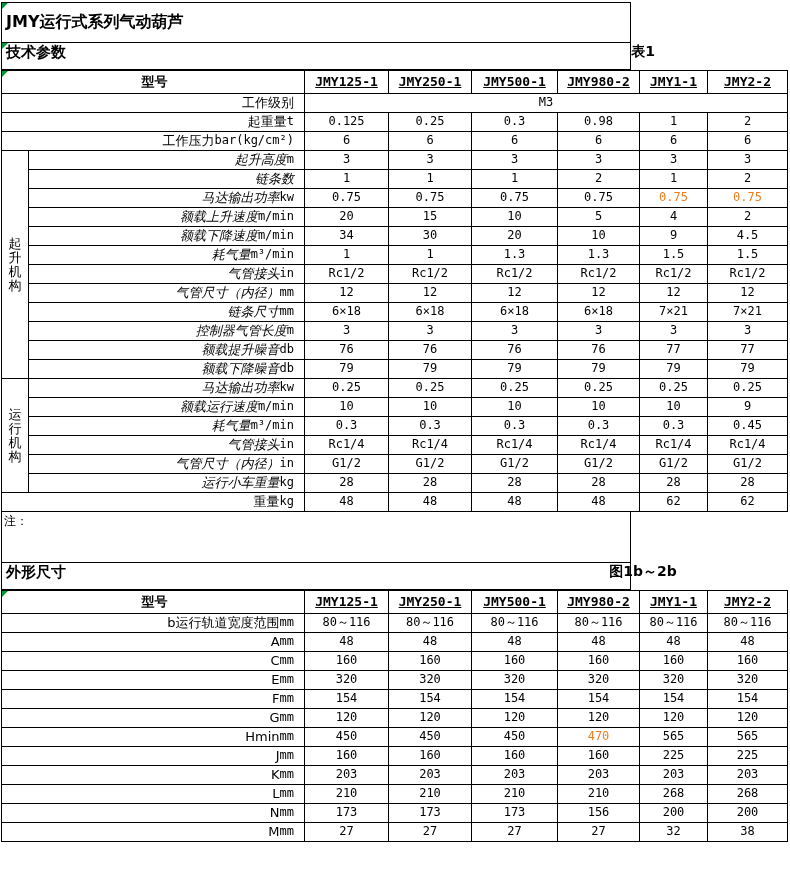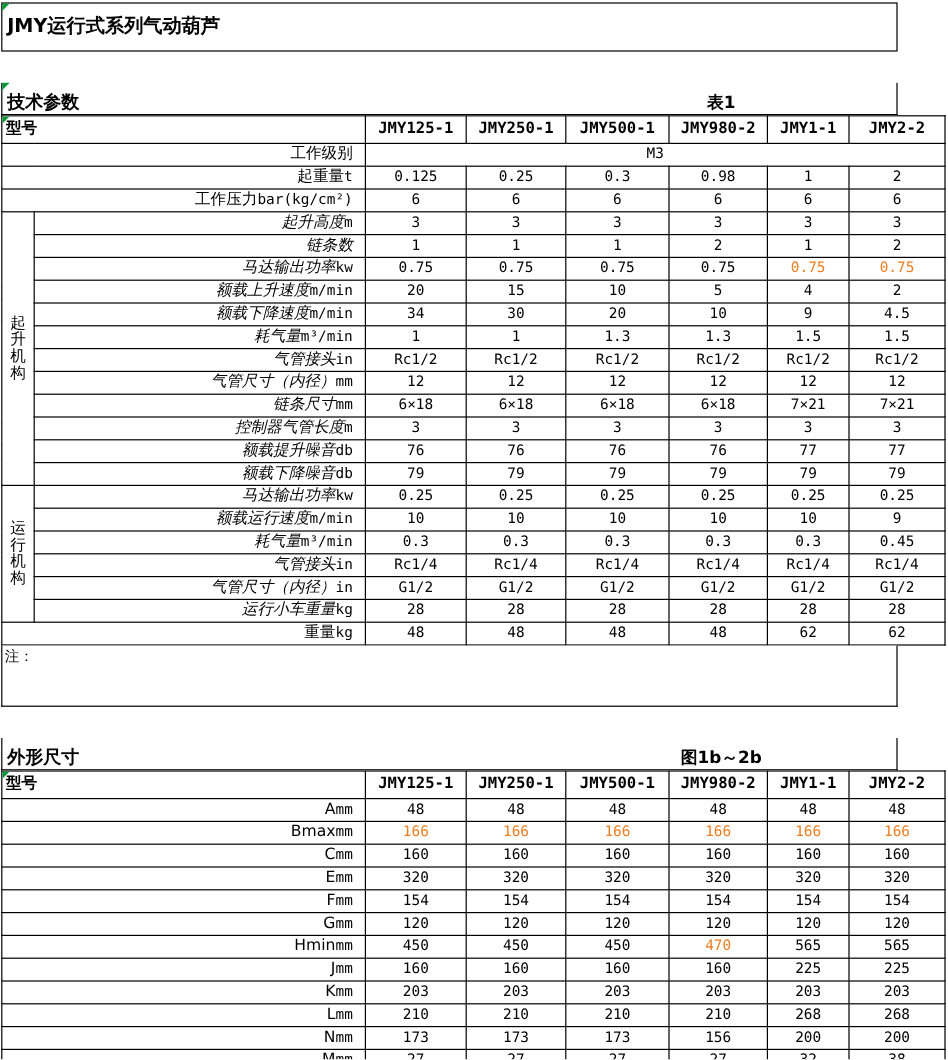--- a/index.html
+++ b/index.html
@@ -1,37 +1,37 @@
 <!DOCTYPE html>
 <html style="--accent: #ED7D1F; --tri: #009933;"><head>
 <meta charset="utf-8">
 <style>
   :root { --accent:#ED7D1F; --tri:#009933; }
   html,body { margin:0; padding:0; background:#fff; }
   .page { position:relative; width:790px; height:883px; background:#fff; overflow:hidden;
           font-family:"DejaVu Sans", sans-serif; color:#000; }
   .sheet { position:absolute; top:2px; left:1px; width:786px; }
 
-  .block { box-sizing:border-box; width:747px; position:relative; background:#fff; }
+  .block { box-sizing:border-box; width:630px; position:relative; background:#fff; }
   .title-block { height:41px; border:1px solid #000; display:flex; align-items:center;
                  font-size:16px; font-weight:bold; padding-left:4px; }
-  .sec-block { height:27px; border:1px solid #000; border-top:none; display:flex; align-items:flex-end;
-               font-size:15px; font-weight:bold; padding-left:4px;margin-top:26px; }
-  .caption { position:absolute; left:599px; transform:translateX(-50%); font-size:14px;
+  .sec-block { height:27px; border:1px solid #000; border-top:none; display:flex; align-items:flex-start;
+               font-size:15px; font-weight:bold; padding-left:4px; }
+  .caption { position:absolute; left:641px; transform:translateX(-50%); font-size:14px;
              font-weight:bold; font-family:"DejaVu Sans","DejaVu Sans Mono",sans-serif; white-space:nowrap; }
 
   .tri-host::before { content:""; position:absolute; top:0; left:0; width:0; height:0;
                       border-top:6px solid var(--tri); border-right:6px solid transparent; z-index:3; }
 
   table { border-collapse:collapse; table-layout:fixed; width:786px; background:#fff; }
   td, th { border:1px solid #000; padding:0; overflow:hidden; white-space:nowrap;
            font-size:12px; line-height:1.1; height:18px; }
   thead th { height:22px; font-size:13px; font-weight:bold; position:relative; }
-  th.modelname { font-family:"DejaVu Sans Mono", monospace; }
-  th.lab { text-align:left; padding-left:3px; }
+  th.modelname { font-family:"DejaVu Sans Mono", monospace;text-decoration:underline; }
+  th.lab { text-align:center; padding-left:3px; }
   td.data { text-align:center; font-family:"DejaVu Sans Mono", monospace; }
   td.data.orange { color:var(--accent); }
   td.lab .labflex { display:flex; justify-content:flex-end; align-items:center; }
   td.lab .lbl { padding-left:3px; font-size:13px; }
   td.lab.sub .lbl { padding-left:4px;font-style:italic; }
   td.lab .unit { padding-right:10px; font-family:"DejaVu Sans Mono", monospace; font-size:12px; }
   td.vlab { text-align:center; vertical-align:middle; white-space:pre-line; line-height:14px; font-size:13px; }
 
   .notes-block { height:51px; border:1px solid #000; border-top:none; font-size:12px;
                  line-height:17px; padding-top:1px; box-sizing:border-box; }
@@ -416,44 +416,44 @@
             <th class="modelname">JMY500-1</th>
             <th class="modelname">JMY980-2</th>
             <th class="modelname">JMY1-1</th>
             <th class="modelname">JMY2-2</th>
           </tr>
       </thead>
       <tbody>
           <tr>
             <td class="lab">
               <div class="labflex">
+                <span class="lbl">b运行轨道宽度范围</span>
+                <span class="unit">mm</span>
+              </div>
+            </td>
+            <td class="data">80～116</td>
+            <td class="data">80～116</td>
+            <td class="data">80～116</td>
+            <td class="data">80～116</td>
+            <td class="data">80～116</td>
+            <td class="data">80～116</td>
+          </tr>
+          <tr>
+            <td class="lab">
+              <div class="labflex">
                 <span class="lbl">A</span>
                 <span class="unit">mm</span>
               </div>
             </td>
             <td class="data">48</td>
             <td class="data">48</td>
             <td class="data">48</td>
             <td class="data">48</td>
             <td class="data">48</td>
             <td class="data">48</td>
-          </tr>
-          <tr>
-            <td class="lab">
-              <div class="labflex">
-                <span class="lbl">Bmax</span>
-                <span class="unit">mm</span>
-              </div>
-            </td>
-            <td class="data orange">166</td>
-            <td class="data orange">166</td>
-            <td class="data orange">166</td>
-            <td class="data orange">166</td>
-            <td class="data orange">166</td>
-            <td class="data orange">166</td>
           </tr>
           <tr>
             <td class="lab">
               <div class="labflex">
                 <span class="lbl">C</span>
                 <span class="unit">mm</span>
               </div>
             </td>
             <td class="data">160</td>
             <td class="data">160</td>

